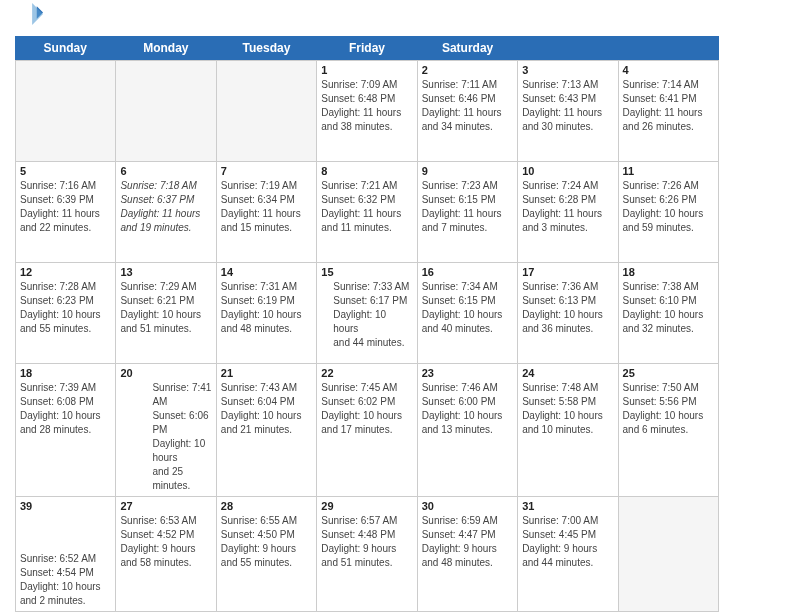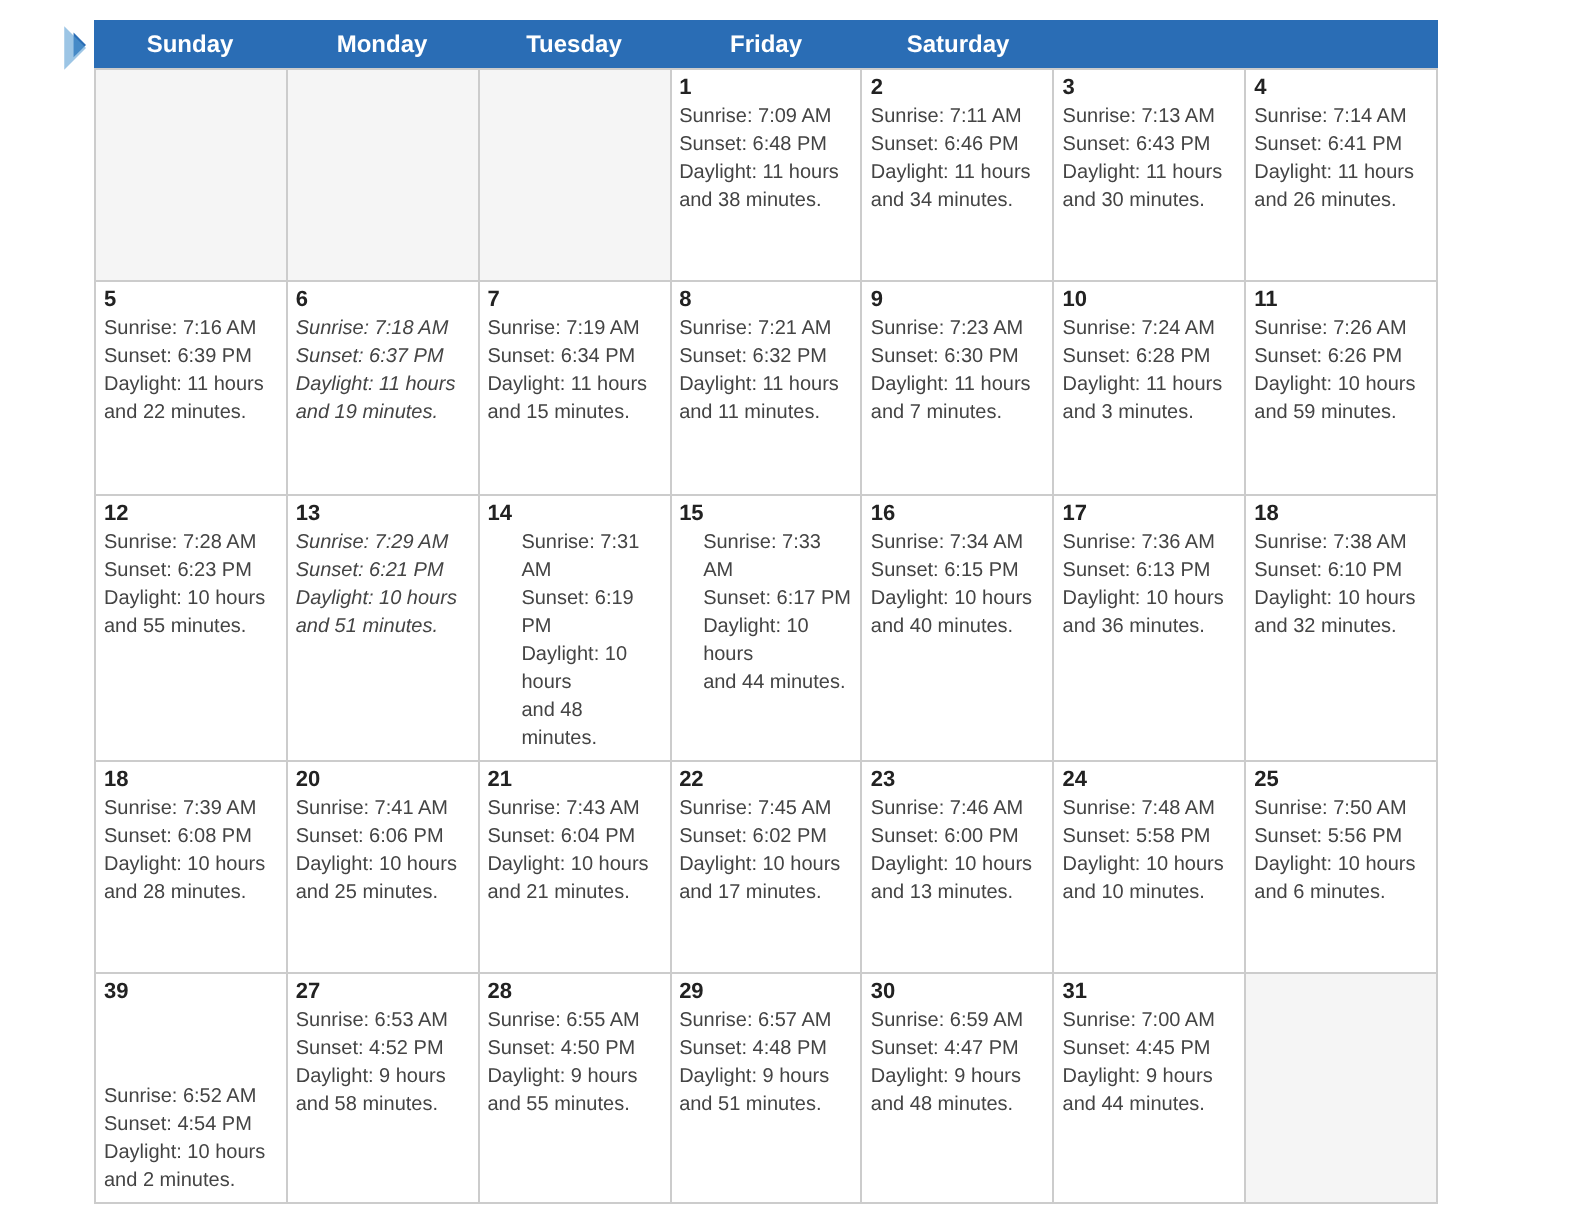--- a/index.html
+++ b/index.html
@@ -6,22 +6,23 @@
     body {
       font-family: Arial, sans-serif;
       background: #fff;
       width: 792px;
       height: 612px;
       overflow: hidden;
     }
     .page {
       width: 734px;
       height: 612px;
-      padding: 10px 15px;
-      display: flex;
+      padding: 0 15px;
+      display: flex;
+      flex-direction: column;
     }
     .header {
       display: flex;
       justify-content: space-between;
       align-items: flex-start;
       margin-bottom: 8px;
     }
     .logo {
       display: flex;
       align-items: center;
@@ -194,21 +195,21 @@
           <div class="cal-cell">
             <div class="day-num">8</div>
             <div class="day-info" style="white-space: pre-line;">Sunrise: 7:21 AM
 Sunset: 6:32 PM
 Daylight: 11 hours
 and 11 minutes.</div>
           </div>
           <div class="cal-cell">
             <div class="day-num">9</div>
             <div class="day-info" style="white-space: pre-line;">Sunrise: 7:23 AM
-Sunset: 6:30 PM
+Sunset: 6:15 PM
 Daylight: 11 hours
 and 7 minutes.</div>
           </div>
           <div class="cal-cell">
             <div class="day-num">10</div>
             <div class="day-info" style="white-space: pre-line;">Sunrise: 7:24 AM
 Sunset: 6:28 PM
 Daylight: 11 hours
 and 3 minutes.</div>
           </div>
@@ -223,28 +224,28 @@
         <div class="cal-row">
           <div class="cal-cell">
             <div class="day-num">12</div>
             <div class="day-info" style="white-space: pre-line;">Sunrise: 7:28 AM
 Sunset: 6:23 PM
 Daylight: 10 hours
 and 55 minutes.</div>
           </div>
           <div class="cal-cell">
             <div class="day-num">13</div>
-            <div class="day-info" style="white-space: pre-line; font-style: italic;">Sunrise: 7:29 AM
+            <div class="day-info" style="white-space: pre-line;">Sunrise: 7:29 AM
 Sunset: 6:21 PM
 Daylight: 10 hours
 and 51 minutes.</div>
           </div>
           <div class="cal-cell">
             <div class="day-num">14</div>
-            <div class="day-info" style="white-space: pre-line; margin-left: 17px;">Sunrise: 7:31 AM
+            <div class="day-info" style="white-space: pre-line;">Sunrise: 7:31 AM
 Sunset: 6:19 PM
 Daylight: 10 hours
 and 48 minutes.</div>
           </div>
           <div class="cal-cell">
             <div class="day-num">15</div>
             <div class="day-info" style="white-space: pre-line; margin-left: 12px;">Sunrise: 7:33 AM
 Sunset: 6:17 PM
 Daylight: 10 hours
 and 44 minutes.</div>
@@ -274,21 +275,21 @@
         <div class="cal-row">
           <div class="cal-cell">
             <div class="day-num">18</div>
             <div class="day-info" style="white-space: pre-line;">Sunrise: 7:39 AM
 Sunset: 6:08 PM
 Daylight: 10 hours
 and 28 minutes.</div>
           </div>
           <div class="cal-cell">
             <div class="day-num">20</div>
-            <div class="day-info" style="white-space: pre-line;">Sunrise: 7:41 AM
+            <div class="day-info" style="white-space: pre-line; margin-left: 32px;">Sunrise: 7:41 AM
 Sunset: 6:06 PM
 Daylight: 10 hours
 and 25 minutes.</div>
           </div>
           <div class="cal-cell">
             <div class="day-num">21</div>
             <div class="day-info" style="white-space: pre-line;">Sunrise: 7:43 AM
 Sunset: 6:04 PM
 Daylight: 10 hours
 and 21 minutes.</div>

